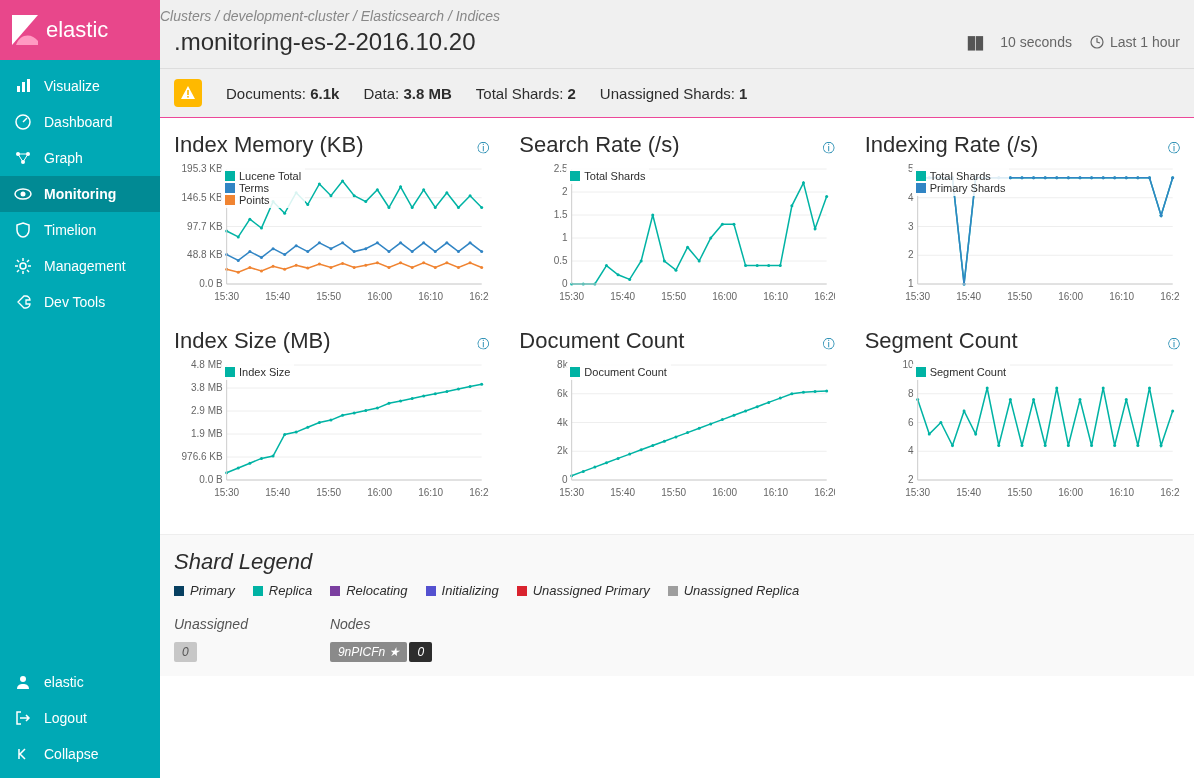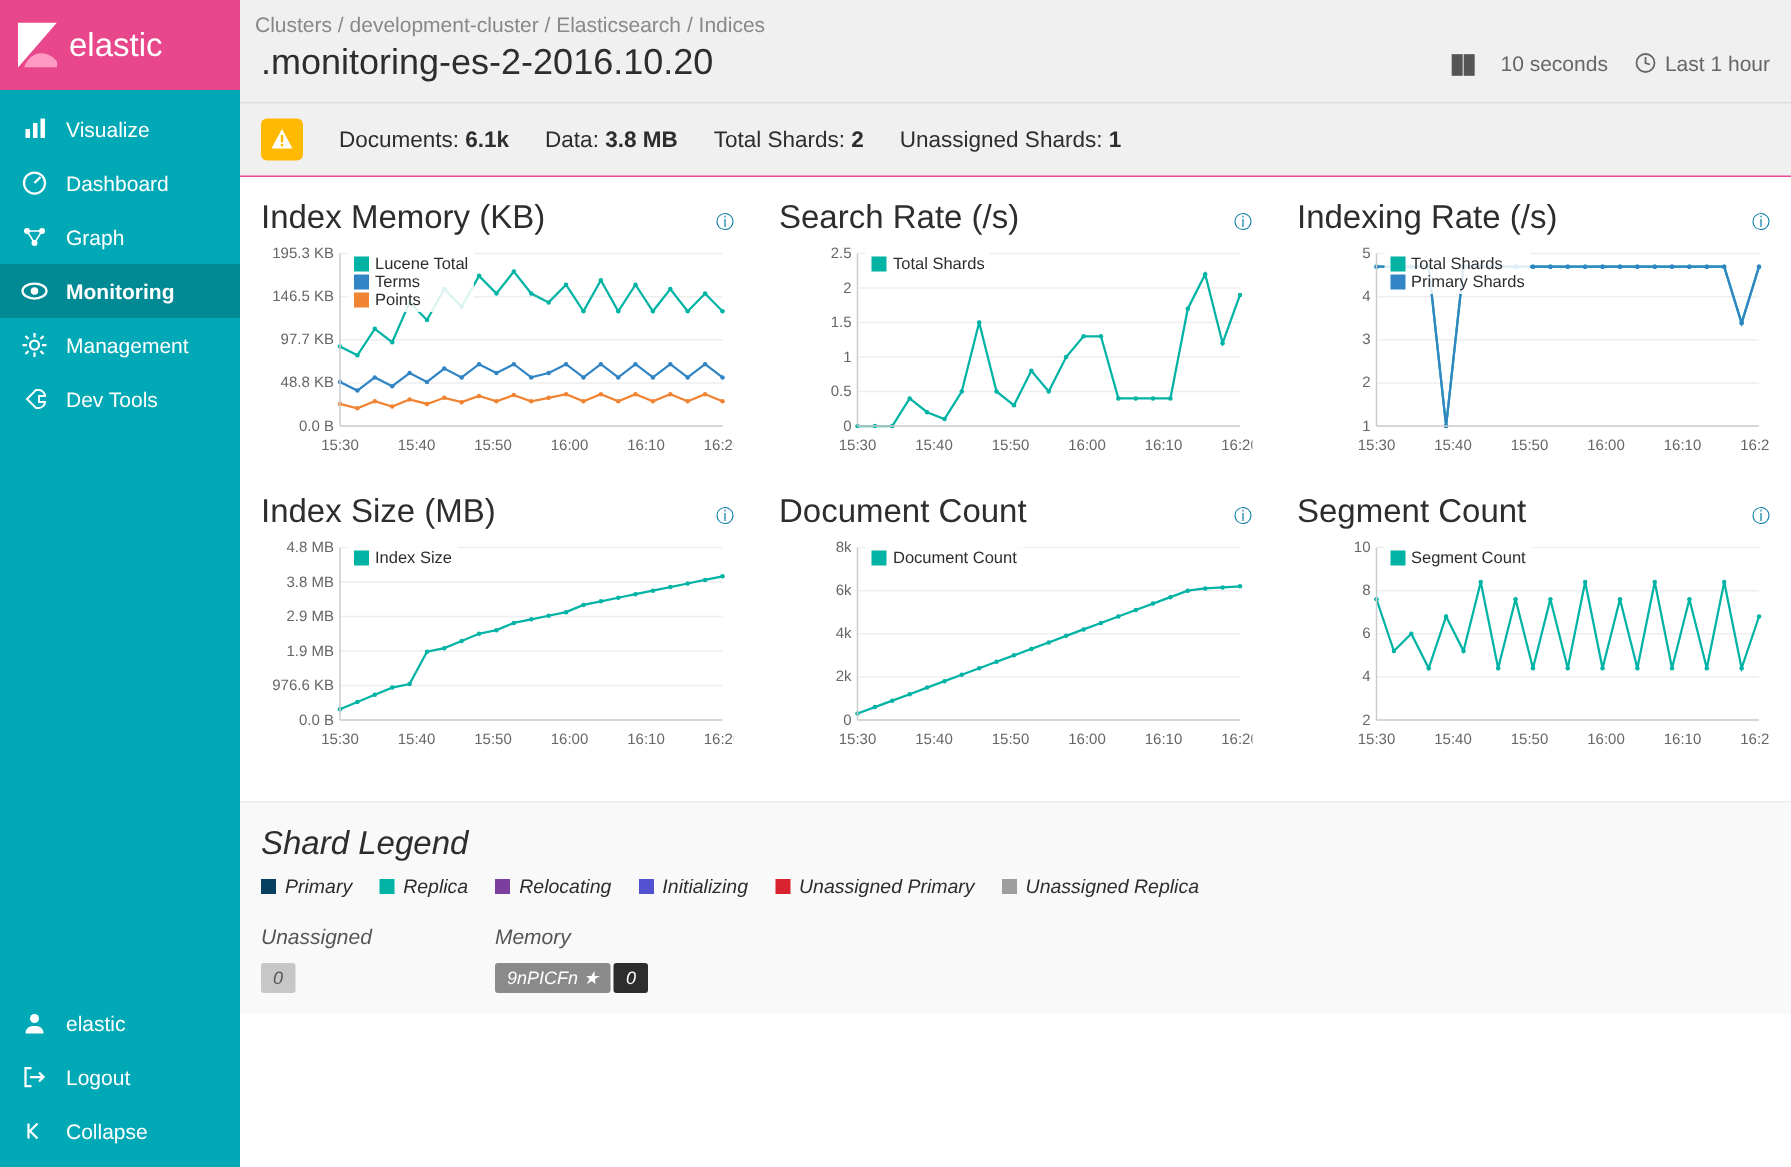--- a/index.html
+++ b/index.html
@@ -6,33 +6,33 @@
 body { width:1194px; height:778px; display:flex; background:#fff; color:#2d2d2d; }
 .sidebar { width:160px; background:#00a9b5; color:#fff; display:flex; flex-direction:column; }
 .logo { background:#e8478b; height:60px; display:flex; align-items:center; padding:0 12px; font-size:22px; font-weight:400; }
 .logo svg { margin-right:8px; }
 .nav { flex:1; padding-top:8px; }
 .nav-item { display:flex; align-items:center; padding:9px 14px; font-size:14px; cursor:pointer; gap:12px; }
 .nav-item.active { background:#018a94; font-weight:600; }
 .nav-item .ico { width:18px; display:flex; justify-content:center; }
 .footer-nav { padding-bottom:6px; }
 .main { flex:1; display:flex; flex-direction:column; overflow:hidden; }
-.breadcrumb-bar { background:#f0f0f0; padding:8px 10px 4px; font-size:14px; color:#888; }
+.breadcrumb-bar { background:#f0f0f0; padding:8px 0 4px; font-size:14px; color:#888;font-style:italic; }
 .title-bar { background:#f0f0f0; padding:0 14px 12px; display:flex; align-items:center; justify-content:space-between; }
 .title-bar h1 { font-size:24px; font-weight:400; color:#2d2d2d; }
 .title-ctrls { display:flex; align-items:center; gap:18px; font-size:14px; color:#666; }
 .stats-bar { background:#f0f0f0; border-top:1px solid #ddd; border-bottom:1px solid #ec4899; padding:10px 14px; display:flex; align-items:center; gap:24px; font-size:15px; }
 .warn-badge { width:28px; height:28px; background:#ffb900; border-radius:4px; display:flex; align-items:center; justify-content:center; color:#fff; font-weight:bold; }
 .charts { padding:14px; display:grid; grid-template-columns:repeat(3,1fr); gap:24px 30px; background:#fff; }
 .chart-box h2 { font-size:22px; font-weight:400; margin-bottom:6px; }
 .chart-head { display:flex; justify-content:space-between; align-items:center; }
 .info-ico { color:#0079a5; font-size:12px; cursor:pointer; }
 .plot { height:140px; position:relative; }
 .plot svg { width:100%; height:100%; }
-.legend-box { position:absolute; top:4px; left:58px; background:rgba(255,255,255,0.85); padding:2px 4px; font-size:11px; }
+.legend-box { position:absolute; top:4px; left:47px; background:rgba(255,255,255,0.85); padding:2px 4px; font-size:11px; }
 .legend-box div { display:flex; align-items:center; gap:4px; }
 .sw { width:10px; height:10px; }
 .shard-section { background:#f9f9f9; border-top:1px solid #eee; padding:14px; margin-top:20px;font-style:italic; }
 .shard-section h2 { font-size:22px; font-weight:400; margin-bottom:8px; }
 .shard-legend { display:flex; gap:18px; font-size:13px; flex-wrap:wrap; margin-bottom:18px; }
 .shard-legend span { display:flex; align-items:center; gap:6px; }
 .cols { display:flex; gap:82px; }
 .col h4 { font-size:14px; font-weight:400; color:#555; margin-bottom:10px; }
 .badge { display:inline-flex; align-items:center; padding:3px 8px; font-size:12px; color:#fff; border-radius:2px; }
 .badge.grey { background:#8a8a8a; }
@@ -83,20 +83,28 @@
     <span>Graph</span>
       </div>
       <div class="nav-item active">
     <span class="ico">
           <svg width="18" height="18" viewBox="0 0 18 18">
             <ellipse cx="9" cy="9" rx="8" ry="5" fill="none" stroke="#fff" stroke-width="1.5"></ellipse>
             <circle cx="9" cy="9" r="2.5" fill="#fff"></circle>
           </svg>
         </span>
     <span>Monitoring</span>
+      </div>
+      <div class="nav-item">
+    <span class="ico">
+          <svg width="18" height="18" viewBox="0 0 18 18">
+            <path d="M9 2 L15 4 L15 9 C15 13 12 16 9 16 C6 16 3 13 3 9 L3 4 Z" fill="none" stroke="#fff" stroke-width="1.5"></path>
+          </svg>
+        </span>
+    <span>Timelion</span>
       </div>
       <div class="nav-item">
     <span class="ico">
           <svg width="18" height="18" viewBox="0 0 18 18">
             <circle cx="9" cy="9" r="3" fill="none" stroke="#fff" stroke-width="1.5"></circle>
             <path d="M9 1 L9 4 M9 14 L9 17 M1 9 L4 9 M14 9 L17 9 M3 3 L5 5 M13 13 L15 15 M15 3 L13 5 M5 13 L3 15" stroke="#fff" stroke-width="1.5"></path>
           </svg>
         </span>
     <span>Management</span>
       </div>
@@ -591,21 +599,21 @@
         <span><span class="sw" style="background:#5451d0"></span>Initializing</span>
         <span><span class="sw" style="background:#d9232e"></span>Unassigned Primary</span>
         <span><span class="sw" style="background:#9e9e9e"></span>Unassigned Replica</span>
       </div>
     <div class="cols">
       <div class="col">
         <h4>Unassigned</h4>
         <span class="badge cnt-grey">0</span>
       </div>
       <div class="col">
-        <h4>Memory</h4>
+        <h4>Nodes</h4>
         <span class="badge grey">
           <span>9nPICFn</span>
           &nbsp;<span>★</span>
         </span><span class="badge cnt">0</span>
       </div>
     </div>
   </div>
 </div>
 
 </body></html>

